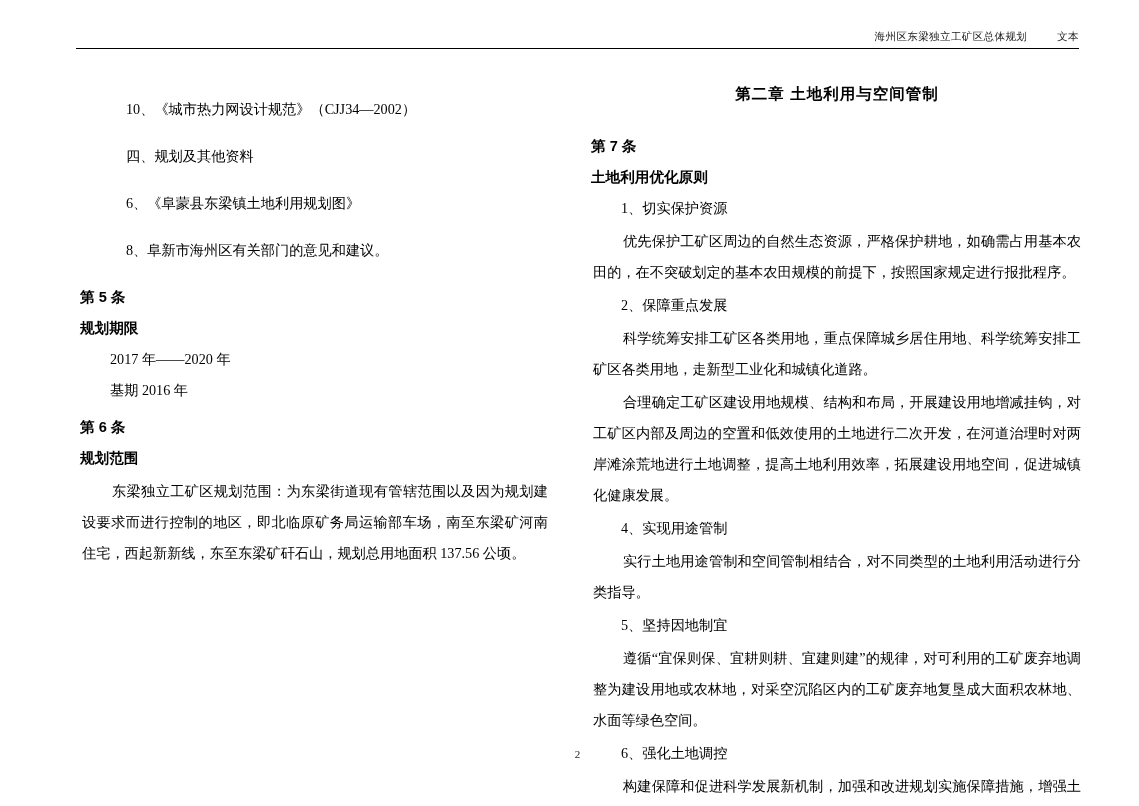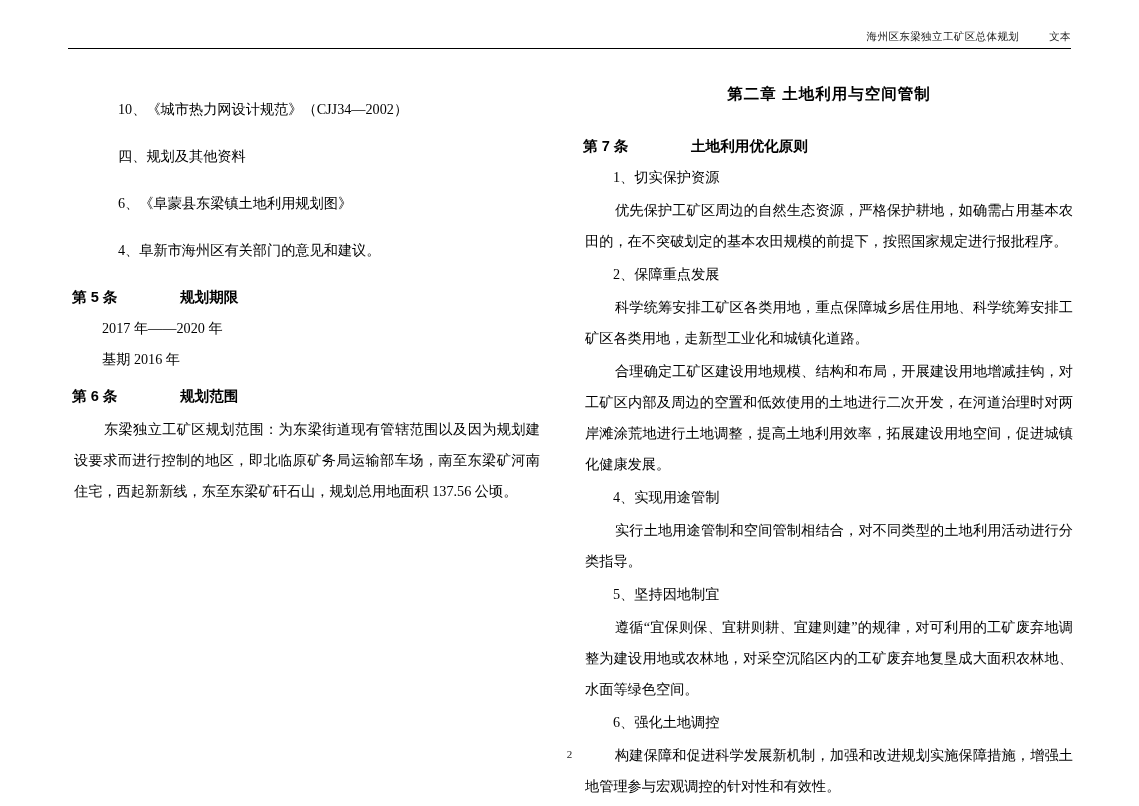--- a/index.html
+++ b/index.html
@@ -10,21 +10,21 @@
   body {
     width: 1139px;
     height: 806px;
     font-family: "Liberation Serif", "DejaVu Serif", serif;
     color: #000000;
     position: relative;
     overflow: hidden;
   }
   .page {
     position: absolute;
-    left: 0; top: 0;
+    left: 8px; top: 0;
     width: 1010px;
     height: 806px;
   }
   
   .header {
     position: absolute;
     left: 68px;
     top: 30px;
     width: 1003px;
     display: flex;
@@ -77,20 +77,21 @@
     padding: 0 0 0 30px;
     white-space: nowrap;
   }
   .article {
     margin: 6px 0 0 0;
     padding: 0;
     font-weight: bold;
     font-size: 14.6px;
     font-family: "Liberation Sans", "DejaVu Sans", sans-serif;
     display: flex;
+    flex-direction: column;
   }
   .article .art-no {
     width: 108px;
     display: inline-block;
   }
   .article .art-name {
     display: inline-block;
   }
   .sub-item {
     margin: 0;
@@ -125,21 +126,21 @@
   <div class="header">
     <span class="header-title">海州区东梁独立工矿区总体规划</span>
     <span class="header-sub">文本</span>
   </div>
   <div class="header-rule"></div>
 
   <div class="col col-left">
     <p class="list-line">10、《城市热力网设计规范》（CJJ34—2002）</p>
     <p class="list-line">四、规划及其他资料</p>
     <p class="list-line">6、《阜蒙县东梁镇土地利用规划图》</p>
-    <p class="list-line">4、阜新市海州区有关部门的意见和建议。</p>
+    <p class="list-line">8、阜新市海州区有关部门的意见和建议。</p>
 
     <div class="article">
       <span class="art-no">第 5 条</span>
       <span class="art-name">规划期限</span>
     </div>
     <p class="plain-line">2017 年——2020 年</p>
     <p class="plain-line">基期 2016 年</p>
 
     <div class="article">
       <span class="art-no">第 6 条</span>

